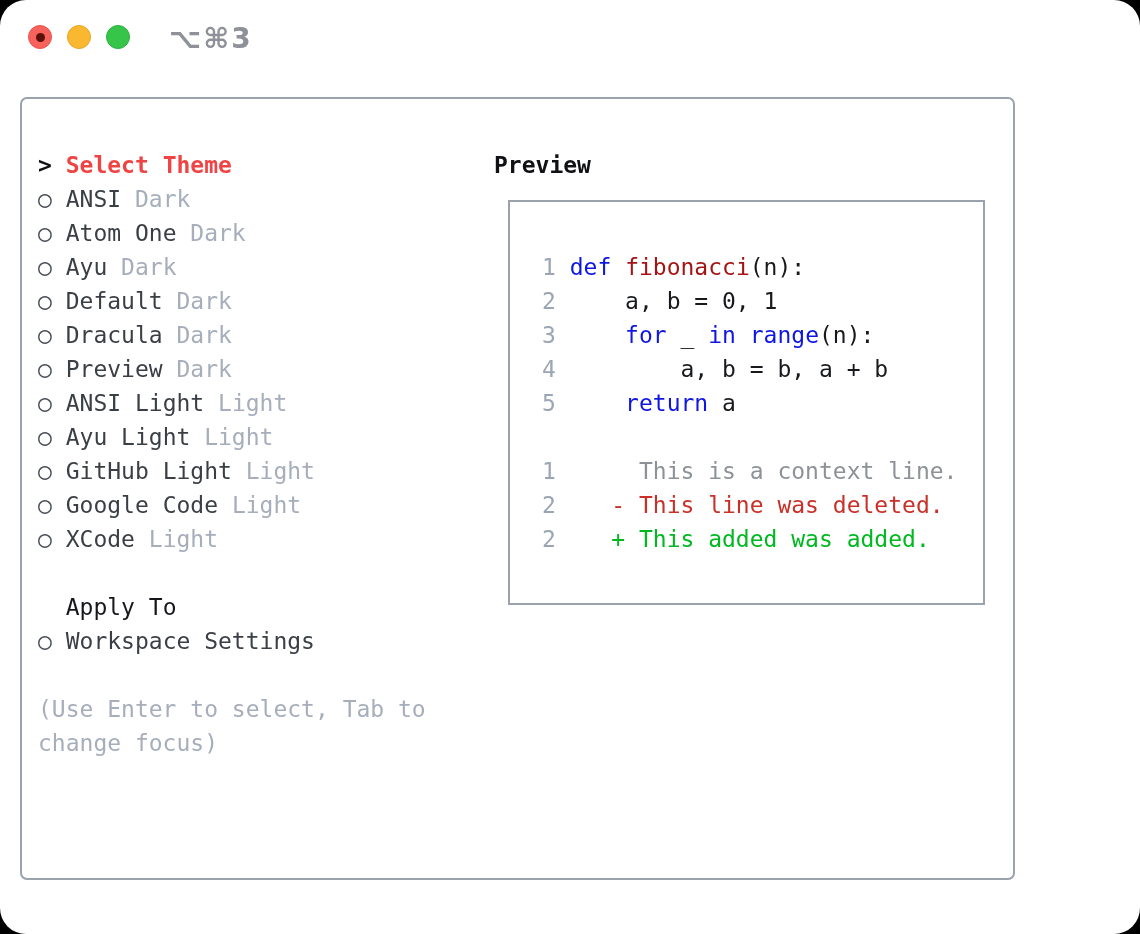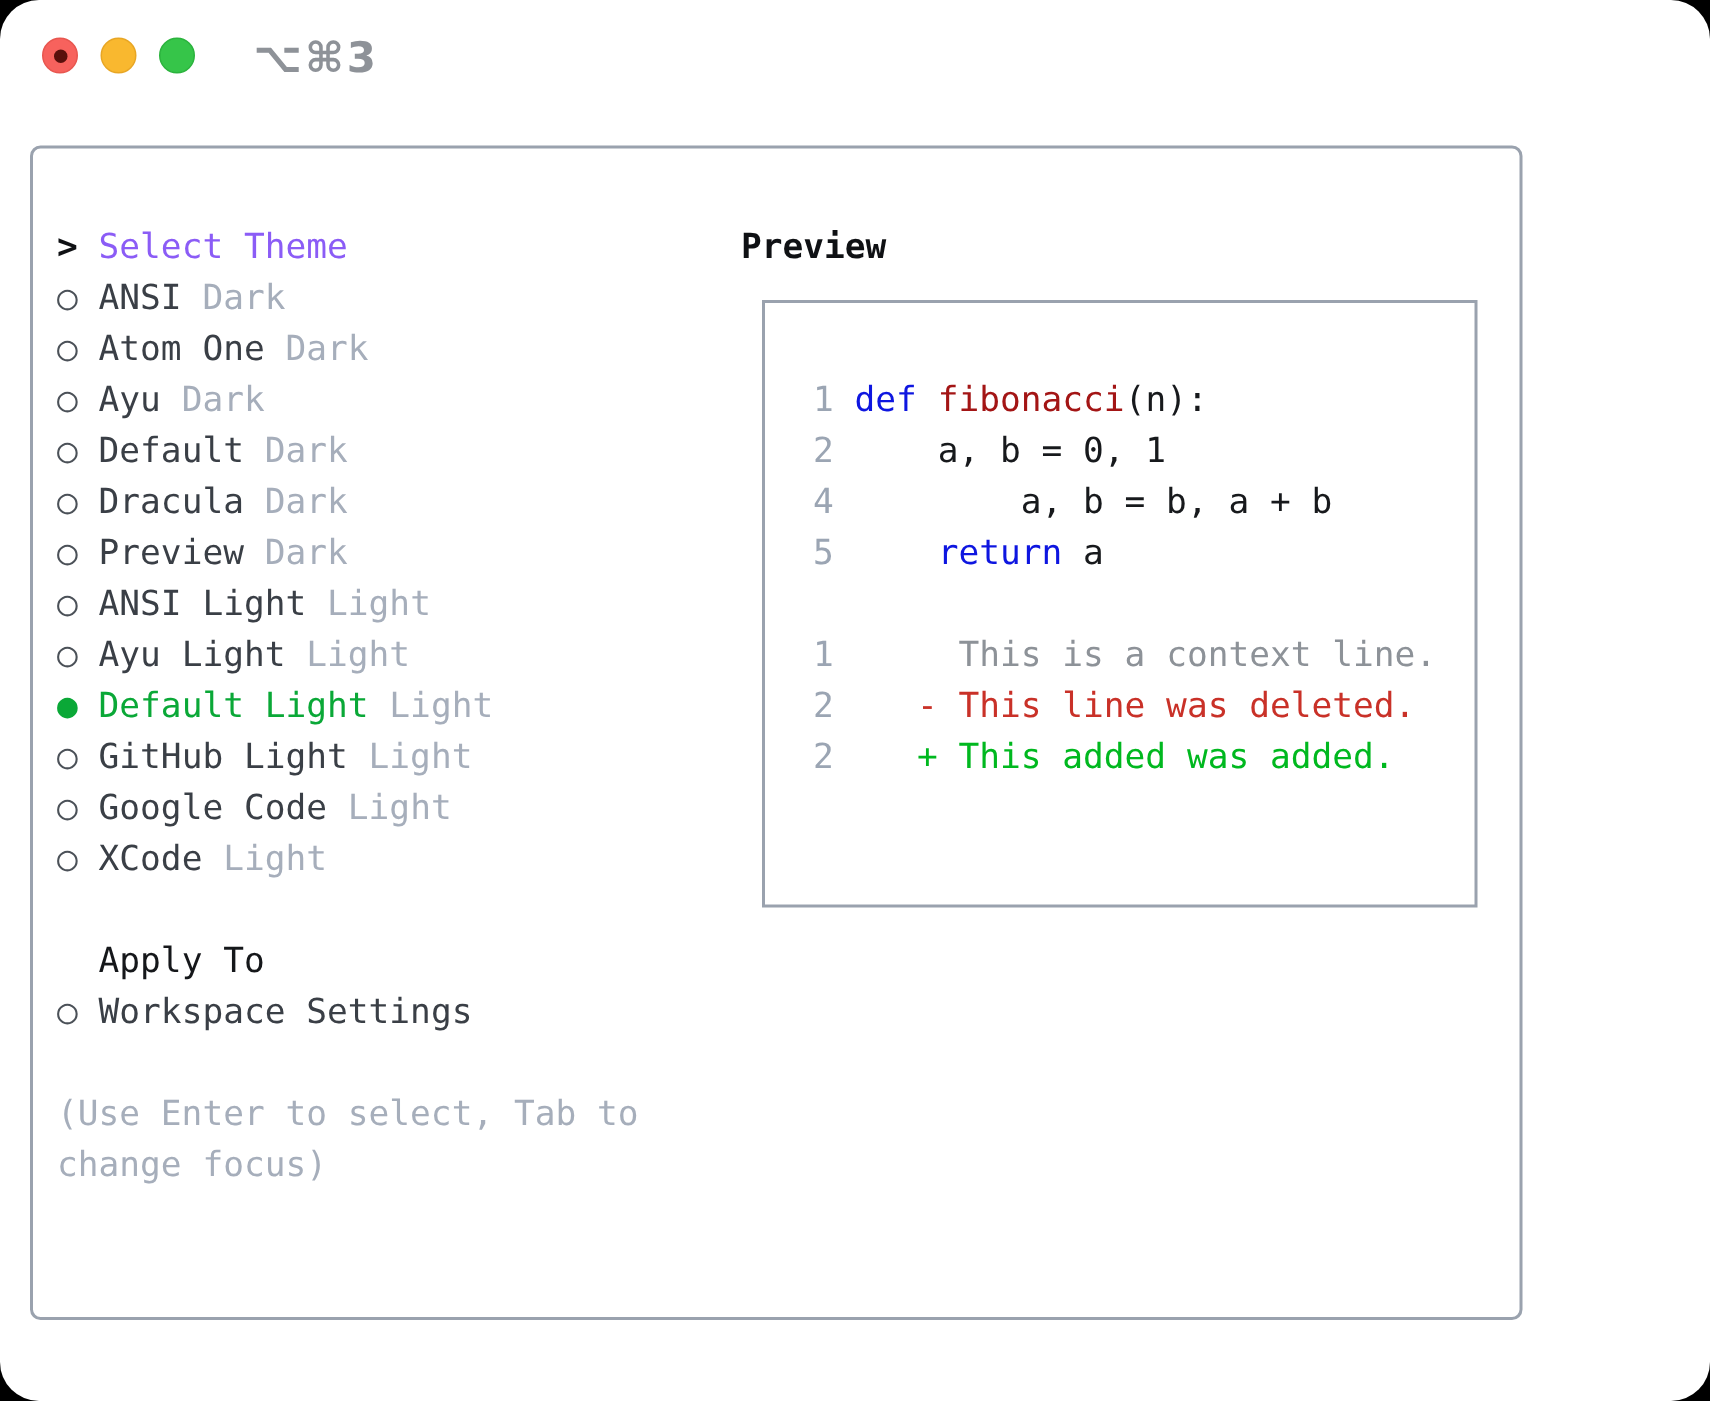--- a/index.html
+++ b/index.html
@@ -18,21 +18,21 @@
             font-family:"DejaVu Sans",sans-serif;font-size:28px;font-weight:600;
             color:#8e9298;letter-spacing:2px;}
 
   
   .panel{position:absolute;left:20px;top:97px;width:991px;height:779px;
          border:2px solid var(--accent-border,#9aa2ae);border-radius:7px;background:#fff;}
 
   .left-col{position:absolute;left:16px;top:49px;}
   .line{height:34px;line-height:34px;font-size:23px;white-space:pre;color:#3a3f46;}
   .tk-prefix{font-weight:700;color:#0f1114;}
-  .tk-header{font-weight:400;color:#8b5cf6;margin-top:20px;}
+  .tk-header{font-weight:700;color:#ef4444;margin-top:20px;}
   .tk-circle{color:#4b5158;}
   .tk-selcircle{color:var(--selection-green,#0aa837);}
   .tk-sel{color:var(--selection-green,#0aa837);}
   .tk-item{color:#3a3f46;}
   .tk-variant{color:#a6aebb;}
   .tk-applyheader{color:#15171a;}
   .tk-hint{color:#a6aebb;}
   .opt-row{cursor:pointer;}
 
   .preview-title{position:absolute;left:472px;top:49px;height:34px;line-height:34px;
@@ -67,37 +67,37 @@
     <div class="left-col" id="left-lines">
         <div class="line"><span class="tk-prefix">&gt; </span><span class="tk-header">Select Theme</span></div>
         <div class="line opt-row"><span class="tk-circle">○ </span><span class="tk-item">ANSI</span><span class="tk-variant"> Dark</span></div>
         <div class="line opt-row"><span class="tk-circle">○ </span><span class="tk-item">Atom One</span><span class="tk-variant"> Dark</span></div>
         <div class="line opt-row"><span class="tk-circle">○ </span><span class="tk-item">Ayu</span><span class="tk-variant"> Dark</span></div>
         <div class="line opt-row"><span class="tk-circle">○ </span><span class="tk-item">Default</span><span class="tk-variant"> Dark</span></div>
         <div class="line opt-row"><span class="tk-circle">○ </span><span class="tk-item">Dracula</span><span class="tk-variant"> Dark</span></div>
         <div class="line opt-row"><span class="tk-circle">○ </span><span class="tk-item">Preview</span><span class="tk-variant"> Dark</span></div>
         <div class="line opt-row"><span class="tk-circle">○ </span><span class="tk-item">ANSI Light</span><span class="tk-variant"> Light</span></div>
         <div class="line opt-row"><span class="tk-circle">○ </span><span class="tk-item">Ayu Light</span><span class="tk-variant"> Light</span></div>
-        <div class="line opt-row"><span class="tk-selcircle">● </span><span class="tk-sel">Default Light</span><span class="tk-variant"> Light</span></div>
         <div class="line opt-row"><span class="tk-circle">○ </span><span class="tk-item">GitHub Light</span><span class="tk-variant"> Light</span></div>
         <div class="line opt-row"><span class="tk-circle">○ </span><span class="tk-item">Google Code</span><span class="tk-variant"> Light</span></div>
         <div class="line opt-row"><span class="tk-circle">○ </span><span class="tk-item">XCode</span><span class="tk-variant"> Light</span></div>
         <div class="line"></div>
         <div class="line"><span class="tk-item">  </span><span class="tk-applyheader">Apply To</span></div>
         <div class="line opt-row"><span class="tk-circle">○ </span><span class="tk-item">Workspace Settings</span></div>
         <div class="line"></div>
         <div class="line"><span class="tk-hint">(Use Enter to select, Tab to</span></div>
         <div class="line"><span class="tk-hint">change focus)</span></div>
       </div>
 
     <div class="preview-title">Preview</div>
     <div class="preview-box">
       <div class="codes" id="code-lines">
           <div class="code-line"><span class="tok-ln">1</span><span class="tok-pl"> </span><span class="tok-kw">def</span><span class="tok-pl"> </span><span class="tok-fn">fibonacci</span><span class="tok-pl">(n):</span></div>
           <div class="code-line"><span class="tok-ln">2</span><span class="tok-pl">     a, b = 0, 1</span></div>
+          <div class="code-line"><span class="tok-ln">3</span><span class="tok-pl">     </span><span class="tok-kw">for</span><span class="tok-pl"> _ </span><span class="tok-kw">in</span><span class="tok-pl"> </span><span class="tok-kw">range</span><span class="tok-pl">(n):</span></div>
           <div class="code-line"><span class="tok-ln">4</span><span class="tok-pl">         a, b = b, a + b</span></div>
           <div class="code-line"><span class="tok-ln">5</span><span class="tok-pl">     </span><span class="tok-kw">return</span><span class="tok-pl"> a</span></div>
           <div class="code-line"></div>
           <div class="code-line"><span class="tok-ln">1</span><span class="tok-pl">      </span><span class="tok-ctx">This is a context line.</span></div>
           <div class="code-line"><span class="tok-ln">2</span><span class="tok-pl">    </span><span class="tok-del">- This line was deleted.</span></div>
           <div class="code-line"><span class="tok-ln">2</span><span class="tok-pl">    </span><span class="tok-add">+ This added was added.</span></div>
         </div>
     </div>
   </div>
 

